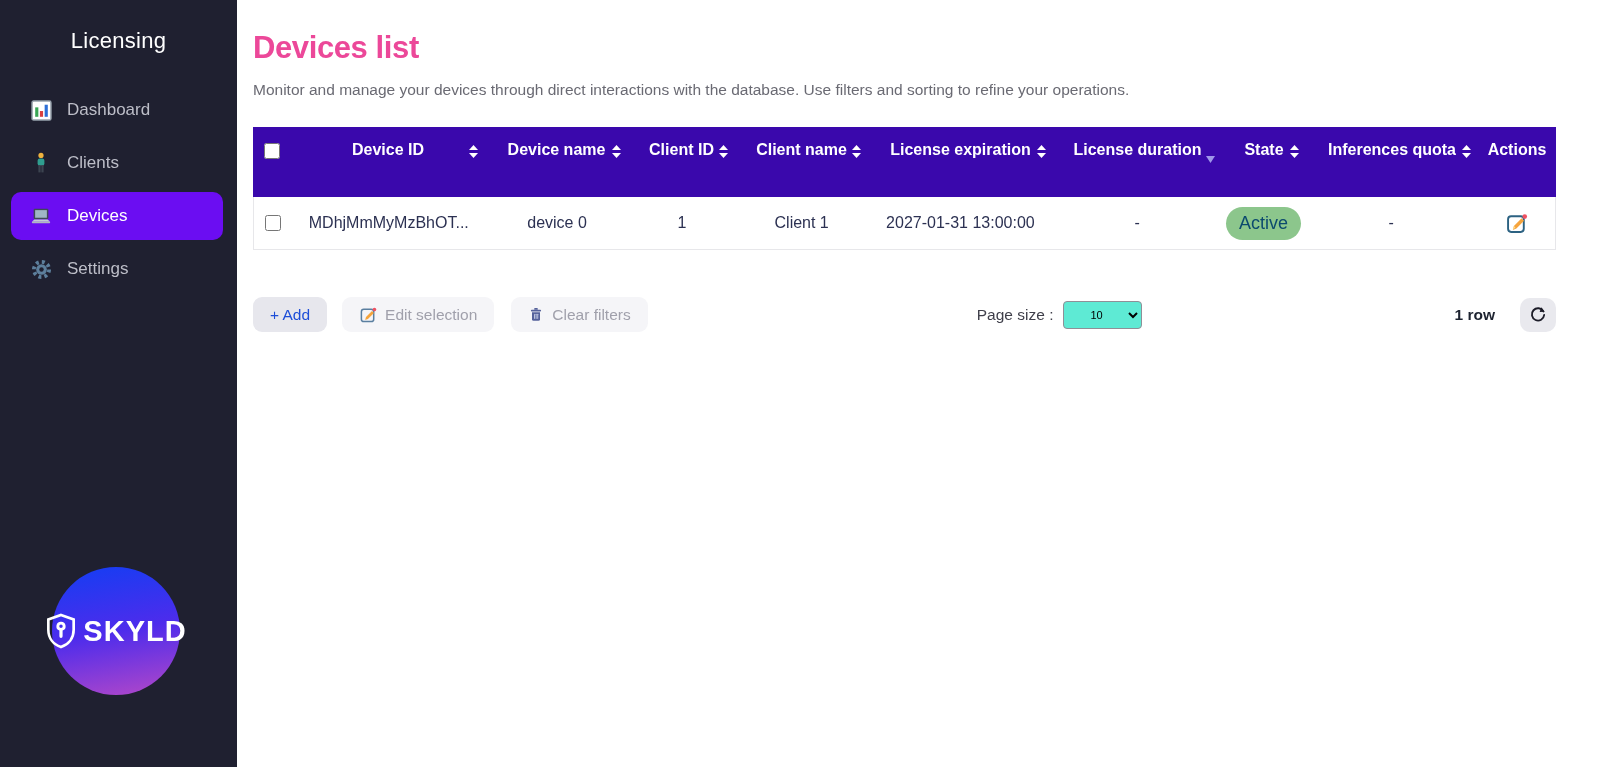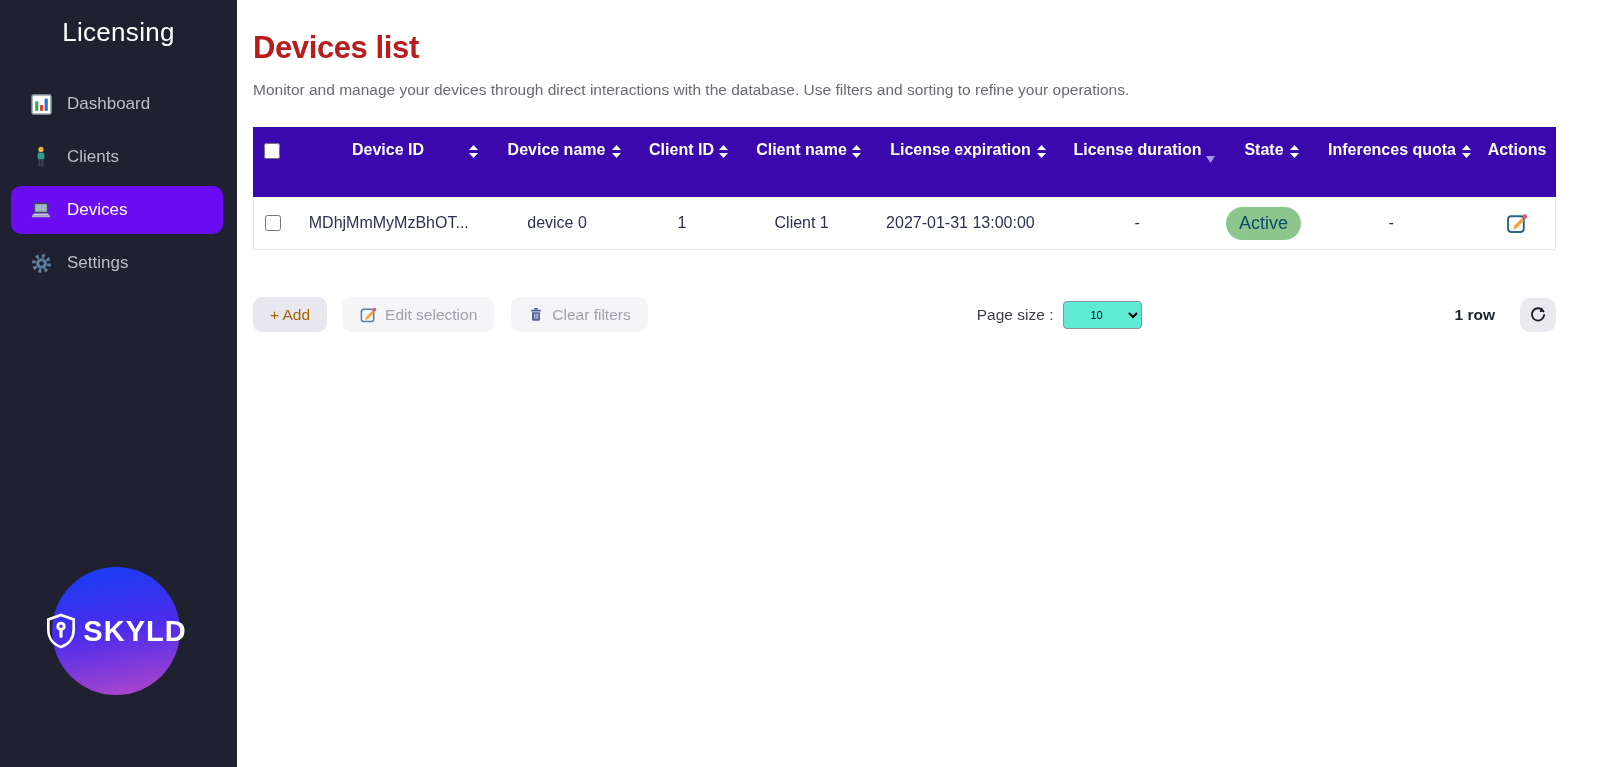--- a/index.html
+++ b/index.html
@@ -2,39 +2,39 @@
 <html><head>
 <meta charset="utf-8">
 <style>
   * { margin:0; padding:0; box-sizing:border-box; }
   html,body { width:1622px; height:767px; overflow:hidden; background:#fff;
     font-family:"Liberation Sans", sans-serif; }
   .app { display:flex; width:1622px; height:767px; }
 
   
   .sidebar { position:relative; width:237px; height:767px; background:#1f2030; flex:0 0 237px; }
-  .sidebar-title { color:#fff; font-size:26px; text-align:center; padding-top:17px; font-weight:400; letter-spacing:.3px; }
+  .sidebar-title { color:#fff; font-size:22px; text-align:center; padding-top:28px; font-weight:400; letter-spacing:.3px; }
   .nav { margin-top:32px; }
   .nav-item { display:flex; align-items:center; height:48px; margin:0 14px 5px 11px;
     padding-left:19px; border-radius:10px; color:#bdbec8; font-size:17px; cursor:pointer; }
   .nav-item .nicon { width:22px; height:22px; display:inline-flex; align-items:center; justify-content:center; }
   .nav-item .nlabel { margin-left:15px; }
   .nav-item.active { background:#6b0df2; color:#fff; }
   .logout { position:absolute; left:26px; top:495px; width:180px; height:35px;
     background:#e13948; border:none; border-radius:8px; color:#fff; font-size:16px;
     display:flex; align-items:center; justify-content:center; gap:9px; cursor:pointer;
     font-family:"Liberation Sans", sans-serif; }
   .logo-circle { position:absolute; left:52px; top:567px; width:128px; height:128px; border-radius:50%;
     background:linear-gradient(170deg,#1c3bf2 8%,#4d2cec 50%,#b448c8 100%);
     display:flex; align-items:center; justify-content:center; gap:6px; }
   .logo-text { color:#fff; font-size:29px; font-weight:700; letter-spacing:1px; }
 
   
   .main { flex:1; padding:30px 0 0 16px; position:relative; }
-  .page-title { font-size:31px; font-weight:800; color:#b91c1c; letter-spacing:-.4px; }
+  .page-title { font-size:31px; font-weight:800; color:#ec4899; letter-spacing:-.4px; }
   .subtitle { margin-top:15px; font-size:15.5px; color:#6a6a73; }
 
   
   .table { margin-top:28px; width:1303px; }
   .thead { display:flex; height:70px; background:#3a08ac; color:#fff; }
   .th { position:relative; display:flex; justify-content:center; padding-top:14px; font-weight:700; font-size:16px; }
   .th .sort { position:absolute; right:7px; top:17px; cursor:pointer; }
   .trow { display:flex; height:53px; align-items:center; background:#fff;
     border:1px solid #e7e7ea; border-top:none; }
   .td { display:flex; justify-content:center; align-items:center; font-size:16px; color:#2c3152; }
@@ -43,21 +43,21 @@
   .trow .c0{height:100%;}
   input[type=checkbox]{ width:16px; height:16px; accent-color:#fff; cursor:pointer; }
   .badge { background:#8cc68c; color:#0c4a6e; border-radius:999px; padding:6px 13px; font-size:18px; }
   .action-btn { background:none; border:none; cursor:pointer; padding:0; display:flex; }
 
   
   .toolbar { margin-top:47px; width:1303px; display:flex; align-items:center; }
   .btn { display:flex; align-items:center; gap:8px; border:none; border-radius:9px;
     font-size:15.5px; padding:0 17px; height:35px; cursor:pointer;
     font-family:"Liberation Sans", sans-serif; }
-  .btn-add { background:#e7e7ed; color:#a16207; margin-right:15px; }
+  .btn-add { background:#e7e7ed; color:#1d4ed8; margin-right:15px; }
   .btn-disabled { background:#f5f5f8; color:#a0a0ab; margin-right:17px; }
   .pagesize { margin-left:auto; display:flex; align-items:center; gap:10px; font-size:15.5px; color:#3f3f4a; }
   .pagesize select { height:28px; font-size:11px; background:#5eead4; border:1px solid #8f8f97;
     border-radius:4px; padding:0 22px; cursor:pointer; font-family:"Liberation Sans", sans-serif; }
   .rowcount { margin-left:auto; display:flex; align-items:center; gap:25px; }
   .rowcount-text { font-weight:700; font-size:15.5px; color:#1d2330; }
   .refresh { width:36px; height:34px; border:none; border-radius:10px; background:#e9e9ee;
     display:flex; align-items:center; justify-content:center; cursor:pointer; }
 </style>
 </head>

